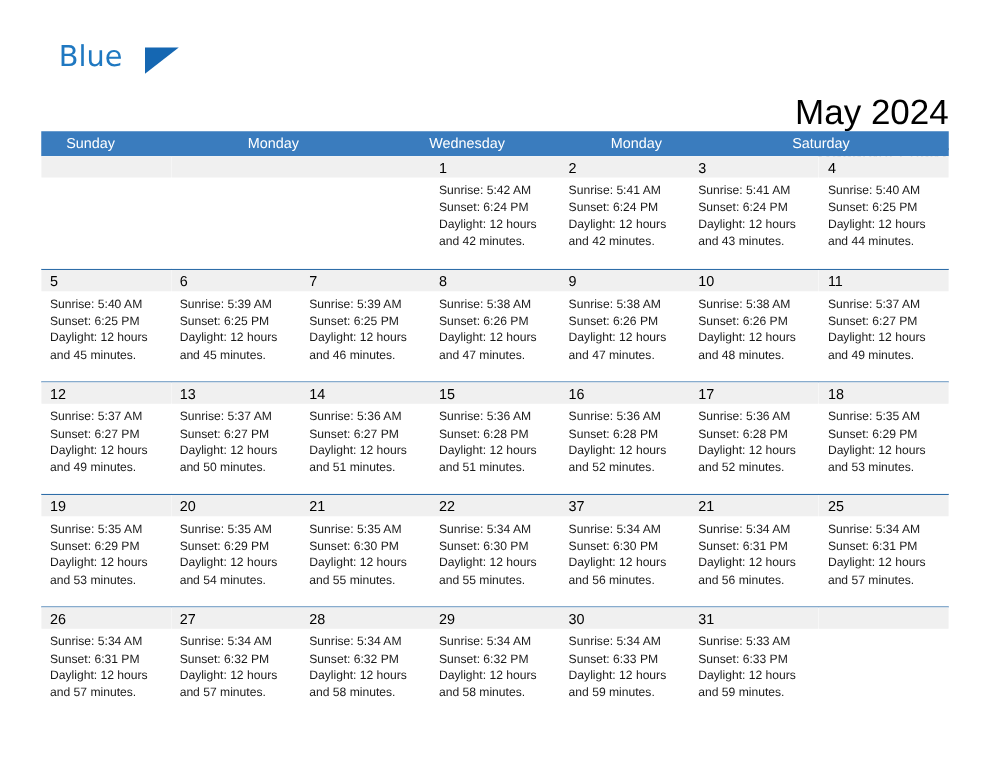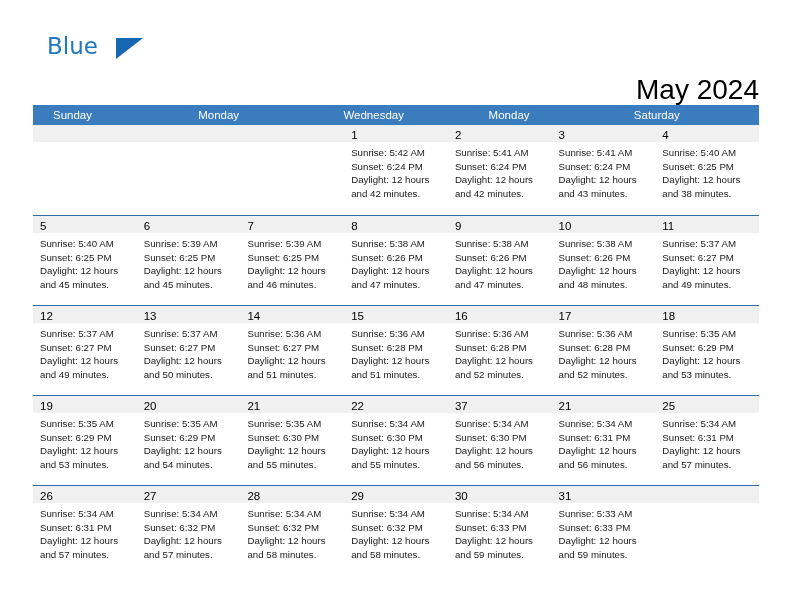--- a/index.html
+++ b/index.html
@@ -208,21 +208,21 @@
               <div class="day-line">Daylight: 12 hours</div>
               <div class="day-line">and 43 minutes.</div>
             </div>
           </div>
           <div class="day">
             <div class="day-num-band"><span class="day-num">4</span></div>
             <div class="day-body">
               <div class="day-line">Sunrise: 5:40 AM</div>
               <div class="day-line">Sunset: 6:25 PM</div>
               <div class="day-line">Daylight: 12 hours</div>
-              <div class="day-line">and 38 minutes.</div>
+              <div class="day-line">and 44 minutes.</div>
             </div>
           </div>
         </div>
         <div class="week">
           <div class="day">
             <div class="day-num-band"><span class="day-num">5</span></div>
             <div class="day-body">
               <div class="day-line">Sunrise: 5:40 AM</div>
               <div class="day-line">Sunset: 6:25 PM</div>
               <div class="day-line">Daylight: 12 hours</div>

